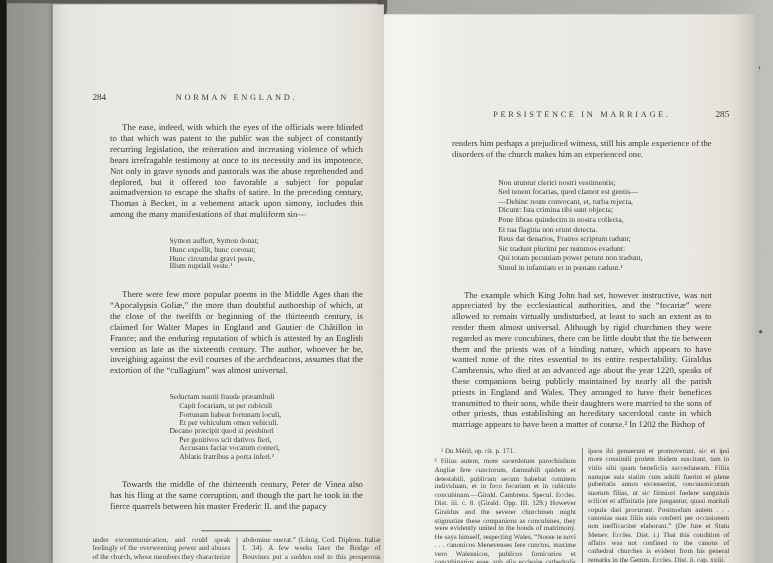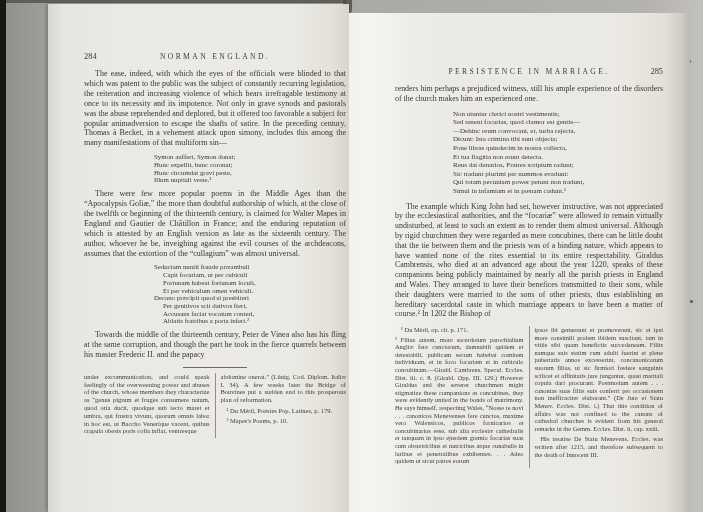--- a/index.html
+++ b/index.html
@@ -22,31 +22,31 @@
   }
   .page-right{
     left:349px;width:341px;
     background:linear-gradient(90deg,#f3f2ed 0px,#f6f5f0 22px,#efeee8 52px,#eceae4 90px,#ebe9e3 270px,#e2e0d9 316px,#cfcdc6 332px,#bab8b2 341px);
   }
 
   .content{position:absolute;}
   .pl-content{left:36px;top:48px;width:262px;}
   .pr-content{left:46px;top:54px;width:268px;}
 
-  .head-row{position:relative;height:11px;margin-bottom:6px;}
+  .head-row{position:relative;height:11px;margin-bottom:6px;margin-top:32px;}
   .running-head{
     text-align:center;font-size:7.6px;letter-spacing:2.4px;color:#403e39;
     white-space:nowrap;
   }
   .pagenum{position:absolute;top:0;font-size:8.4px;color:#3a3833;}
   .pagenum.pn-left{left:0;}
   .pagenum.pn-right{right:0;}
 
   .para{
-    font-size:8px;line-height:9.9px;text-align:justify;margin:0;
+    font-size:8px;line-height:9.9px;text-align:justify;margin:16px;
     color:#393731;
   }
   .para.indent{text-indent:11px;}
   .pr-content .para{font-size:7.9px;line-height:9.8px;}
 
   .verse{margin:5px 0 5px 70px;color:#3b3933;}
   .verse .vl{font-size:6.9px;line-height:7.7px;white-space:nowrap;}
   .verse .vl.in{margin-left:9px;}
   .verse-r{margin:6px 0 6px 58px;}
   .verse-r .vl{font-size:7px;line-height:8.6px;}

